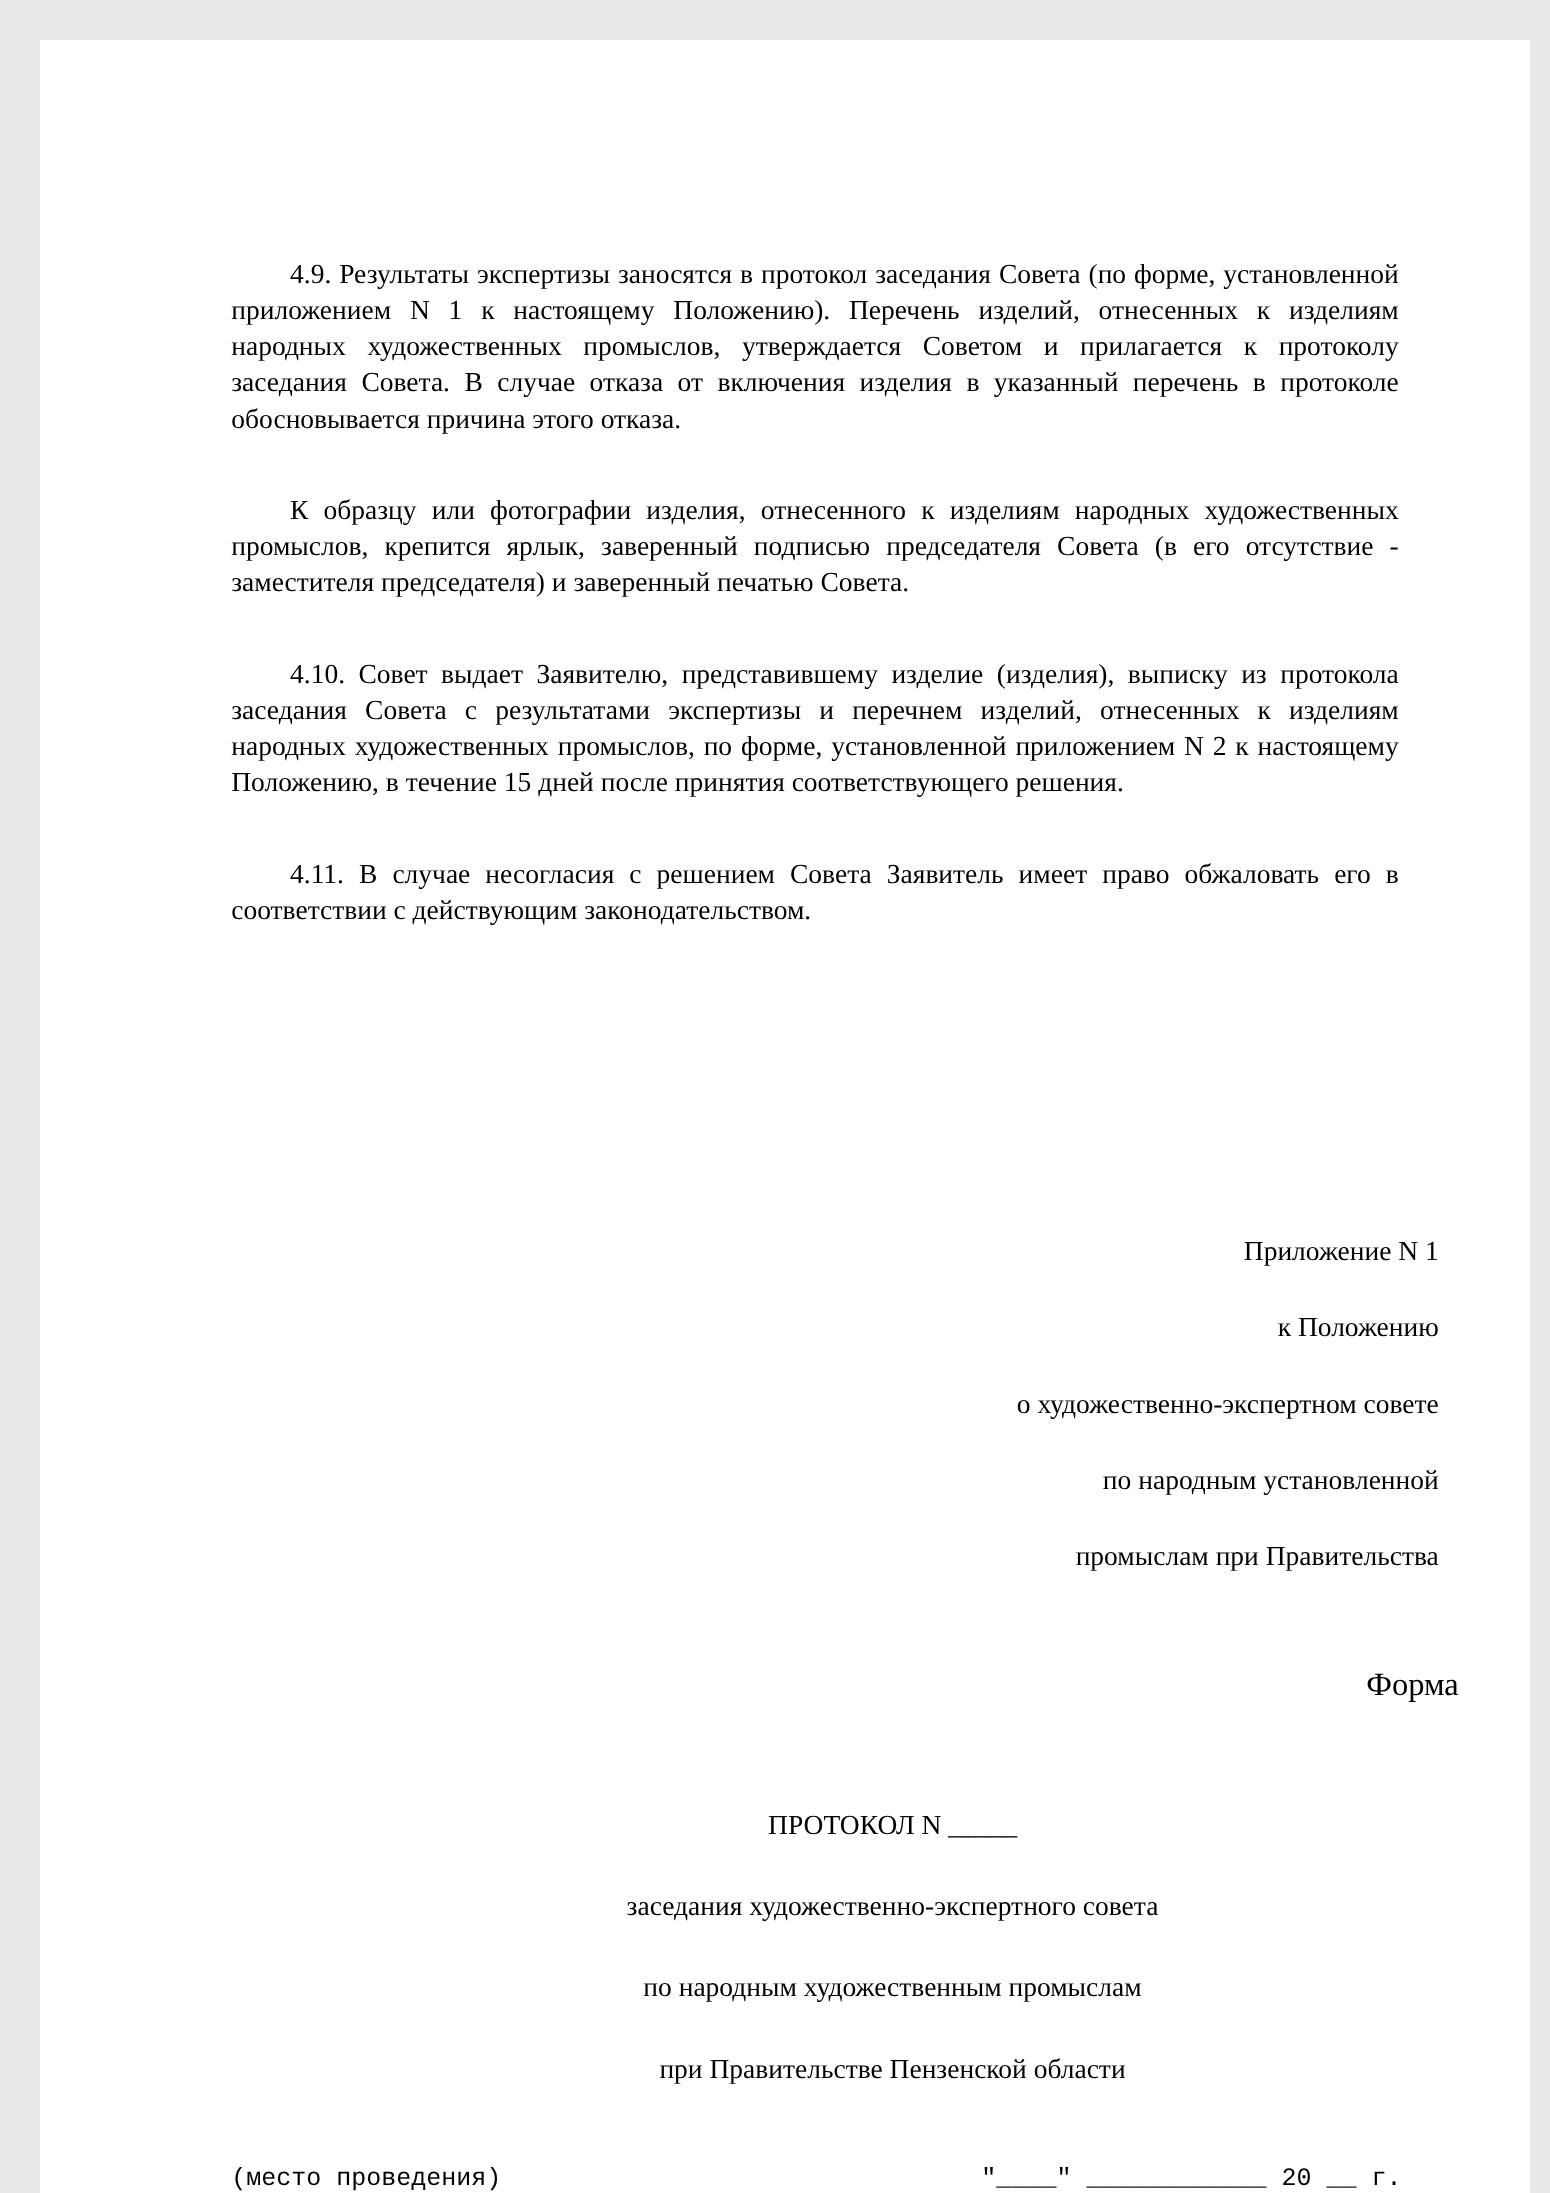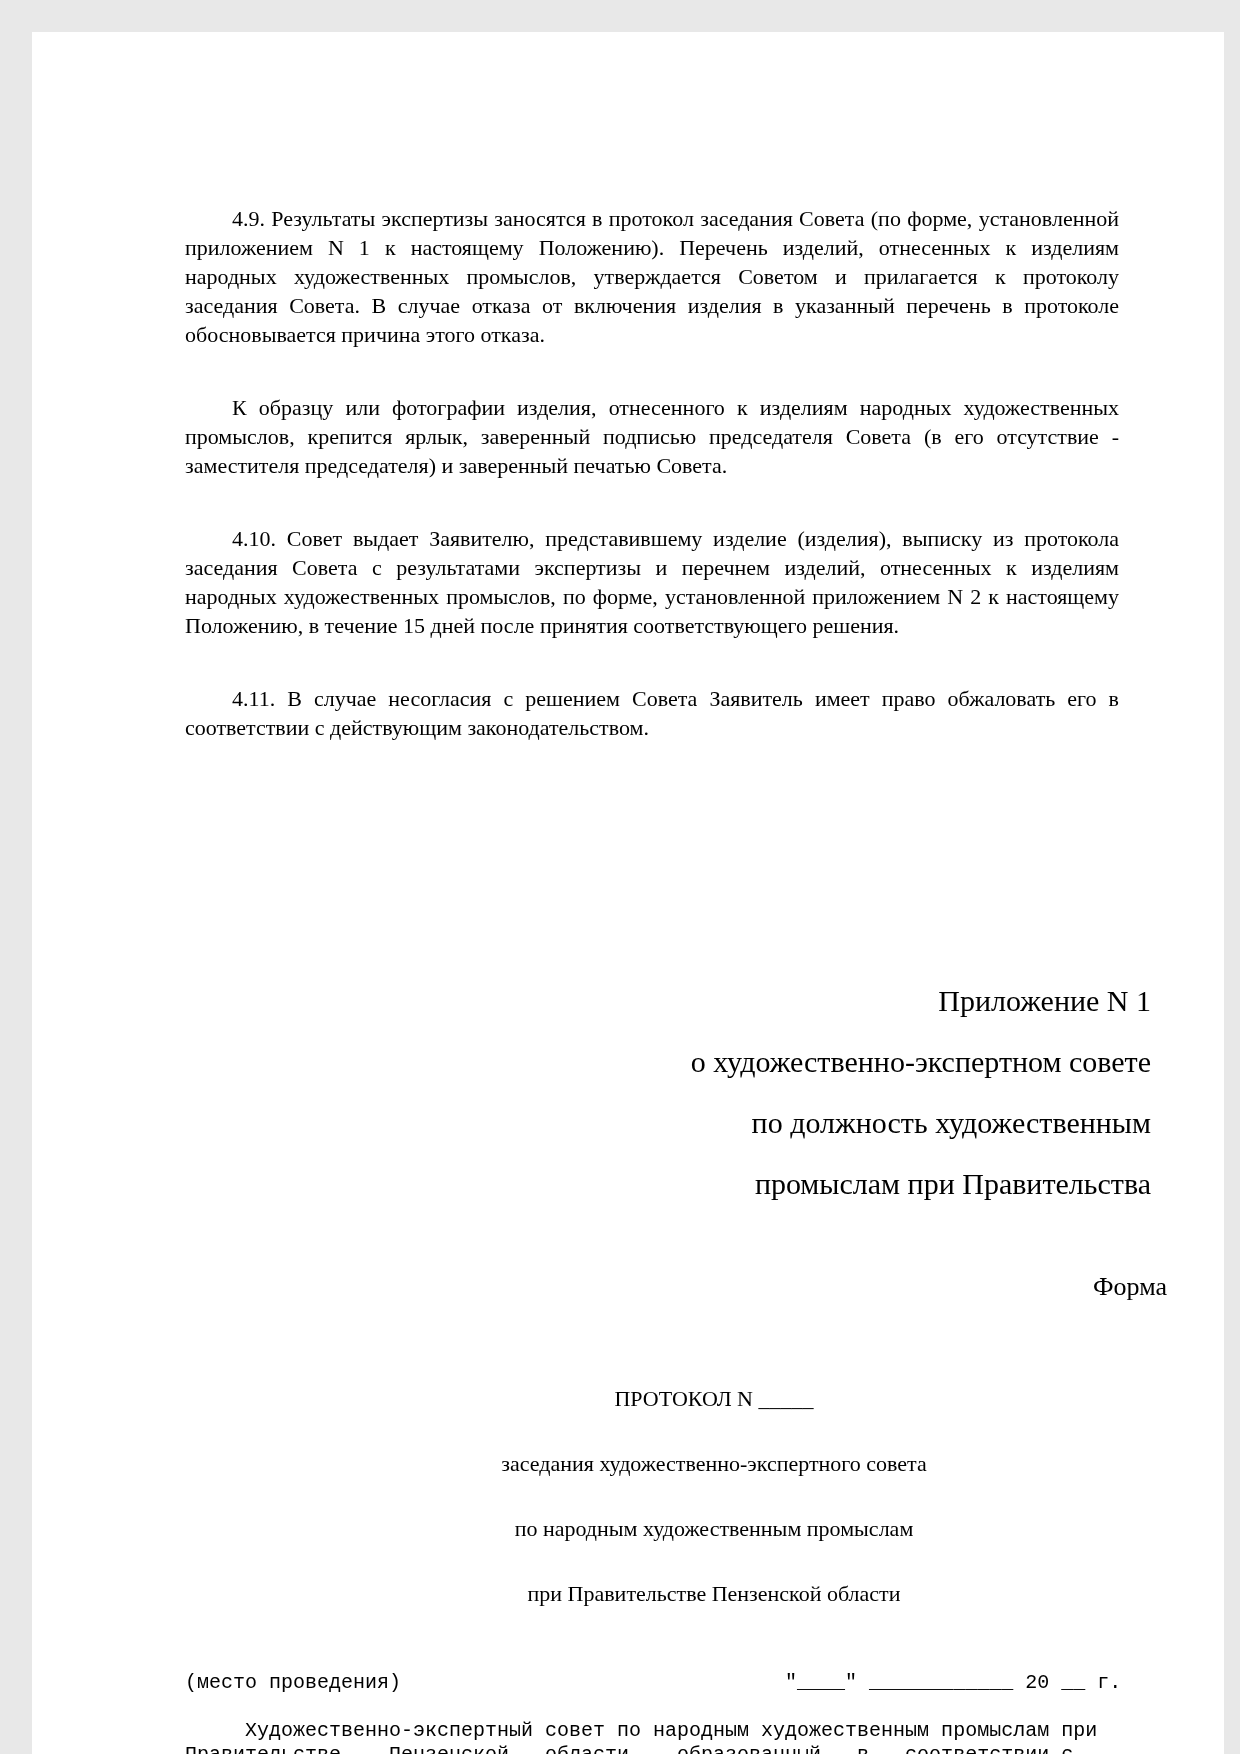--- a/index.html
+++ b/index.html
@@ -17,21 +17,21 @@
   .para {
     font-family: "Liberation Serif", "DejaVu Serif", serif;
     font-size: 22px;
     line-height: 29px;
     text-align: justify;
     text-indent: 47px;
     margin: 0 105px 12px 105px;
   }
   .appendix {
     font-family: "Liberation Serif", "DejaVu Serif", serif;
-    font-size: 30px;
+    font-size: 22px;
     line-height: 29px;
     text-align: right;
     margin: 196px 57px 0 105px;
   }
   .forma {
     font-family: "Liberation Serif", "DejaVu Serif", serif;
     font-size: 26px;
     line-height: 29px;
     text-align: right;
     margin: 26px 57px 0 105px;
@@ -61,22 +61,23 @@
     <p class="para">4.9. Результаты экспертизы заносятся в протокол заседания Совета (по форме, установленной приложением N 1 к настоящему Положению). Перечень изделий, отнесенных к изделиям народных художественных промыслов, утверждается Советом и прилагается к протоколу заседания Совета. В случае отказа от включения изделия в указанный перечень в протоколе обосновывается причина этого отказа.</p>
 
     <p class="para">К образцу или фотографии изделия, отнесенного к изделиям народных художественных промыслов, крепится ярлык, заверенный подписью председателя Совета (в его отсутствие - заместителя председателя) и заверенный печатью Совета.</p>
 
     <p class="para">4.10. Совет выдает Заявителю, представившему изделие (изделия), выписку из протокола заседания Совета с результатами экспертизы и перечнем изделий, отнесенных к изделиям народных художественных промыслов, по форме, установленной приложением N 2 к настоящему Положению, в течение 15 дней после принятия соответствующего решения.</p>
 
     <p class="para">4.11. В случае несогласия с решением Совета Заявитель имеет право обжаловать его в соответствии с действующим законодательством.</p>
 
     <div class="appendix">
       <div>Приложение N 1</div>
+      <div>к Положению</div>
       <div>о художественно-экспертном совете</div>
-      <div>по должность художественным</div>
+      <div>по народным установленной</div>
       <div>промыслам при Правительства</div>
     </div>
 
     <div class="forma">Форма</div>
 
     <div class="heading">
       <div>ПРОТОКОЛ N _____</div>
       <div>заседания художественно-экспертного совета</div>
       <div>по народным художественным промыслам</div>
       <div>при Правительстве Пензенской области</div>

